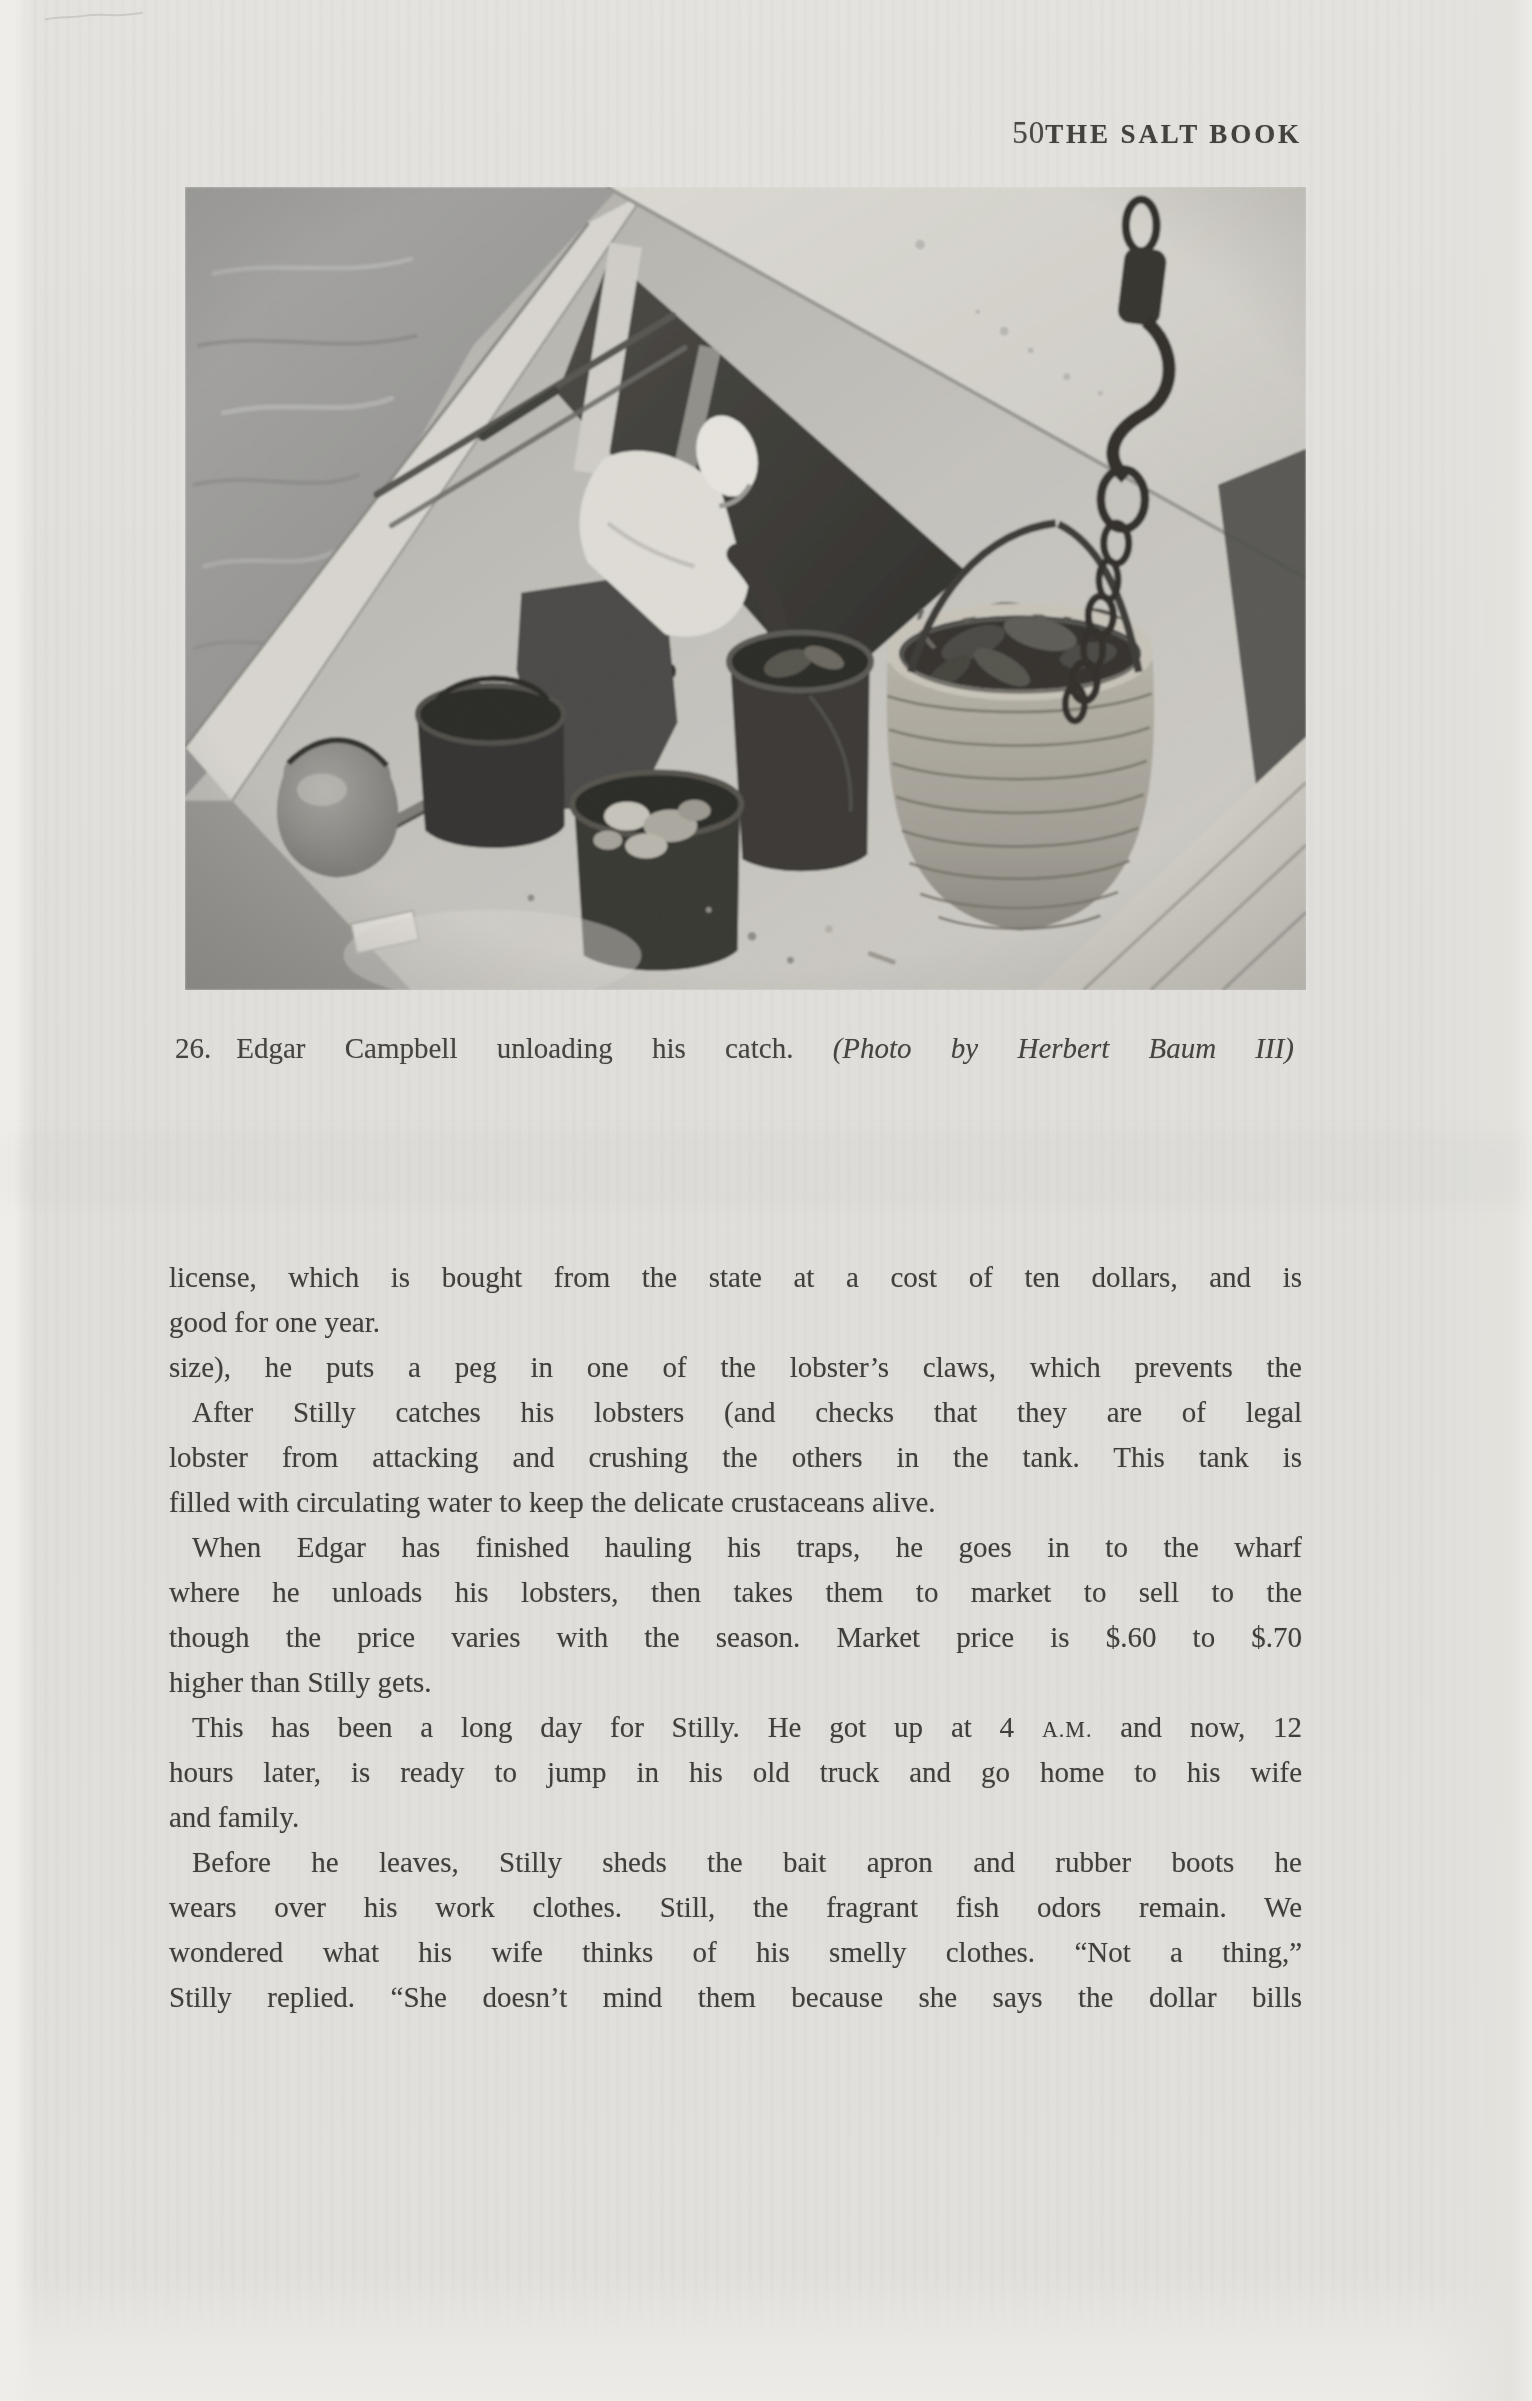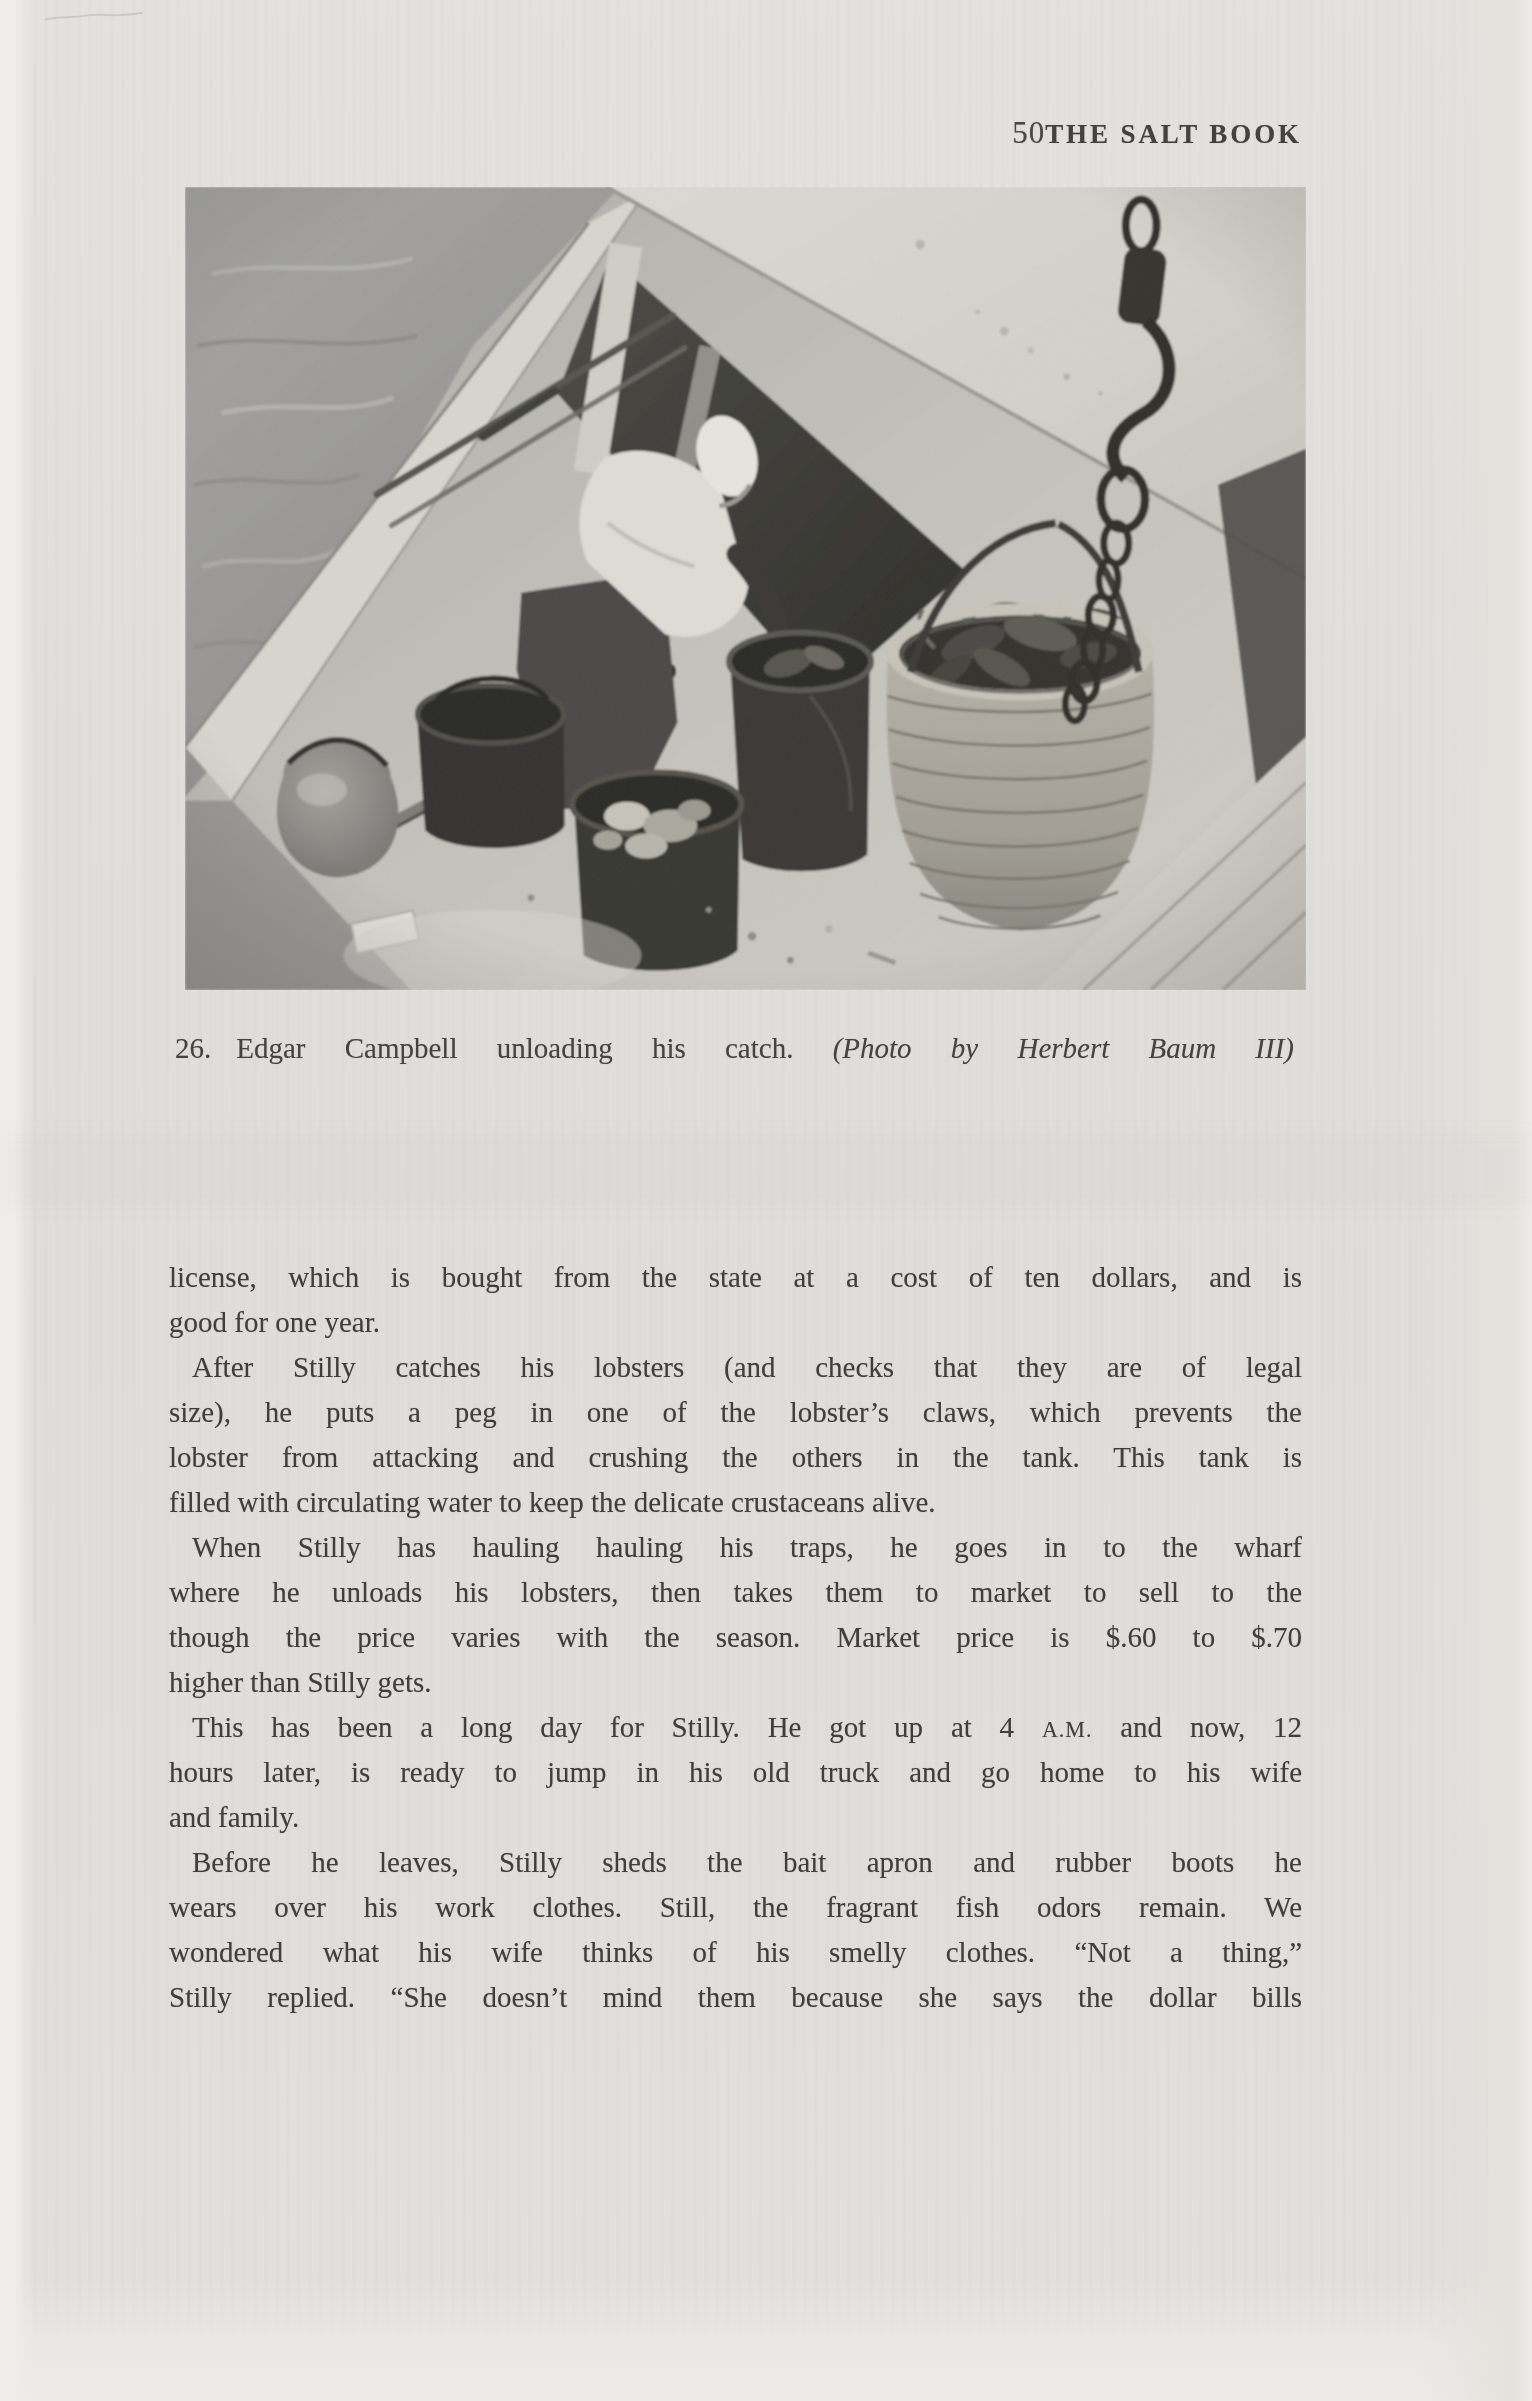--- a/index.html
+++ b/index.html
@@ -260,25 +260,25 @@
   </div>
 
   <div id="caption">
     <span class="capnum">26.</span><span>Edgar Campbell unloading his catch.</span>
     <span class="credit">(Photo by Herbert Baum III)</span>
   </div>
 
   <div id="body-text">
       <div class="line">license, which is bought from the state at a cost of ten dollars, and is</div>
       <div class="line final">good for one year.</div>
+      <div class="line">size), he puts a peg in one of the lobster’s claws, which prevents the</div>
       <div class="line indent">After Stilly catches his lobsters (and checks that they are of legal</div>
-      <div class="line">size), he puts a peg in one of the lobster’s claws, which prevents the</div>
       <div class="line">lobster from attacking and crushing the others in the tank. This tank is</div>
       <div class="line final">filled with circulating water to keep the delicate crustaceans alive.</div>
-      <div class="line indent">When Stilly has hauling hauling his traps, he goes in to the wharf</div>
+      <div class="line indent">When Edgar has finished hauling his traps, he goes in to the wharf</div>
       <div class="line">where he unloads his lobsters, then takes them to market to sell to the</div>
       <div class="line">though the price varies with the season. Market price is $.60 to $.70</div>
       <div class="line final">higher than Stilly gets.</div>
       <div class="line indent">This has been a long day for Stilly. He got up at 4 <span class="sc">A.M.</span> and now, 12</div>
       <div class="line">hours later, is ready to jump in his old truck and go home to his wife</div>
       <div class="line final">and family.</div>
       <div class="line indent">Before he leaves, Stilly sheds the bait apron and rubber boots he</div>
       <div class="line">wears over his work clothes. Still, the fragrant fish odors remain. We</div>
       <div class="line">wondered what his wife thinks of his smelly clothes. “Not a thing,”</div>
       <div class="line">Stilly replied. “She doesn’t mind them because she says the dollar bills</div>

